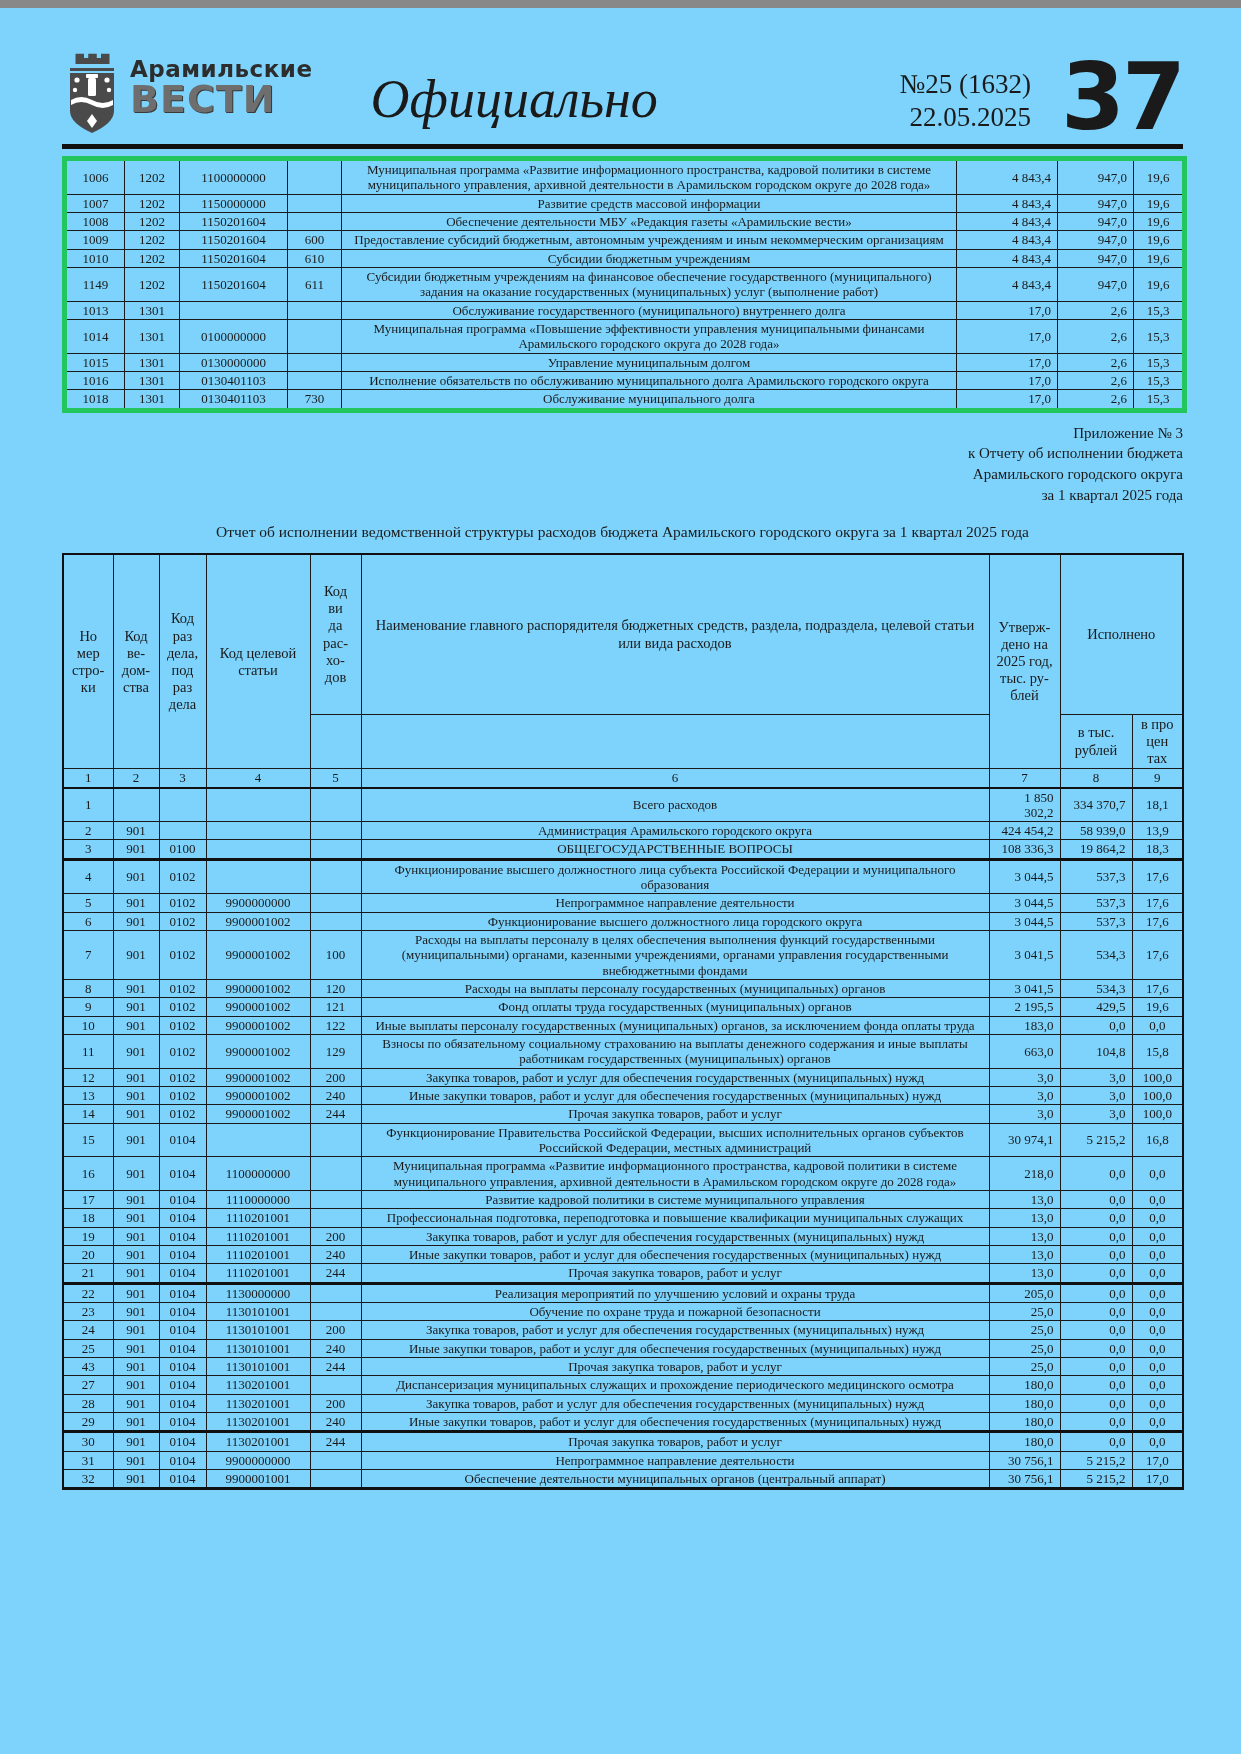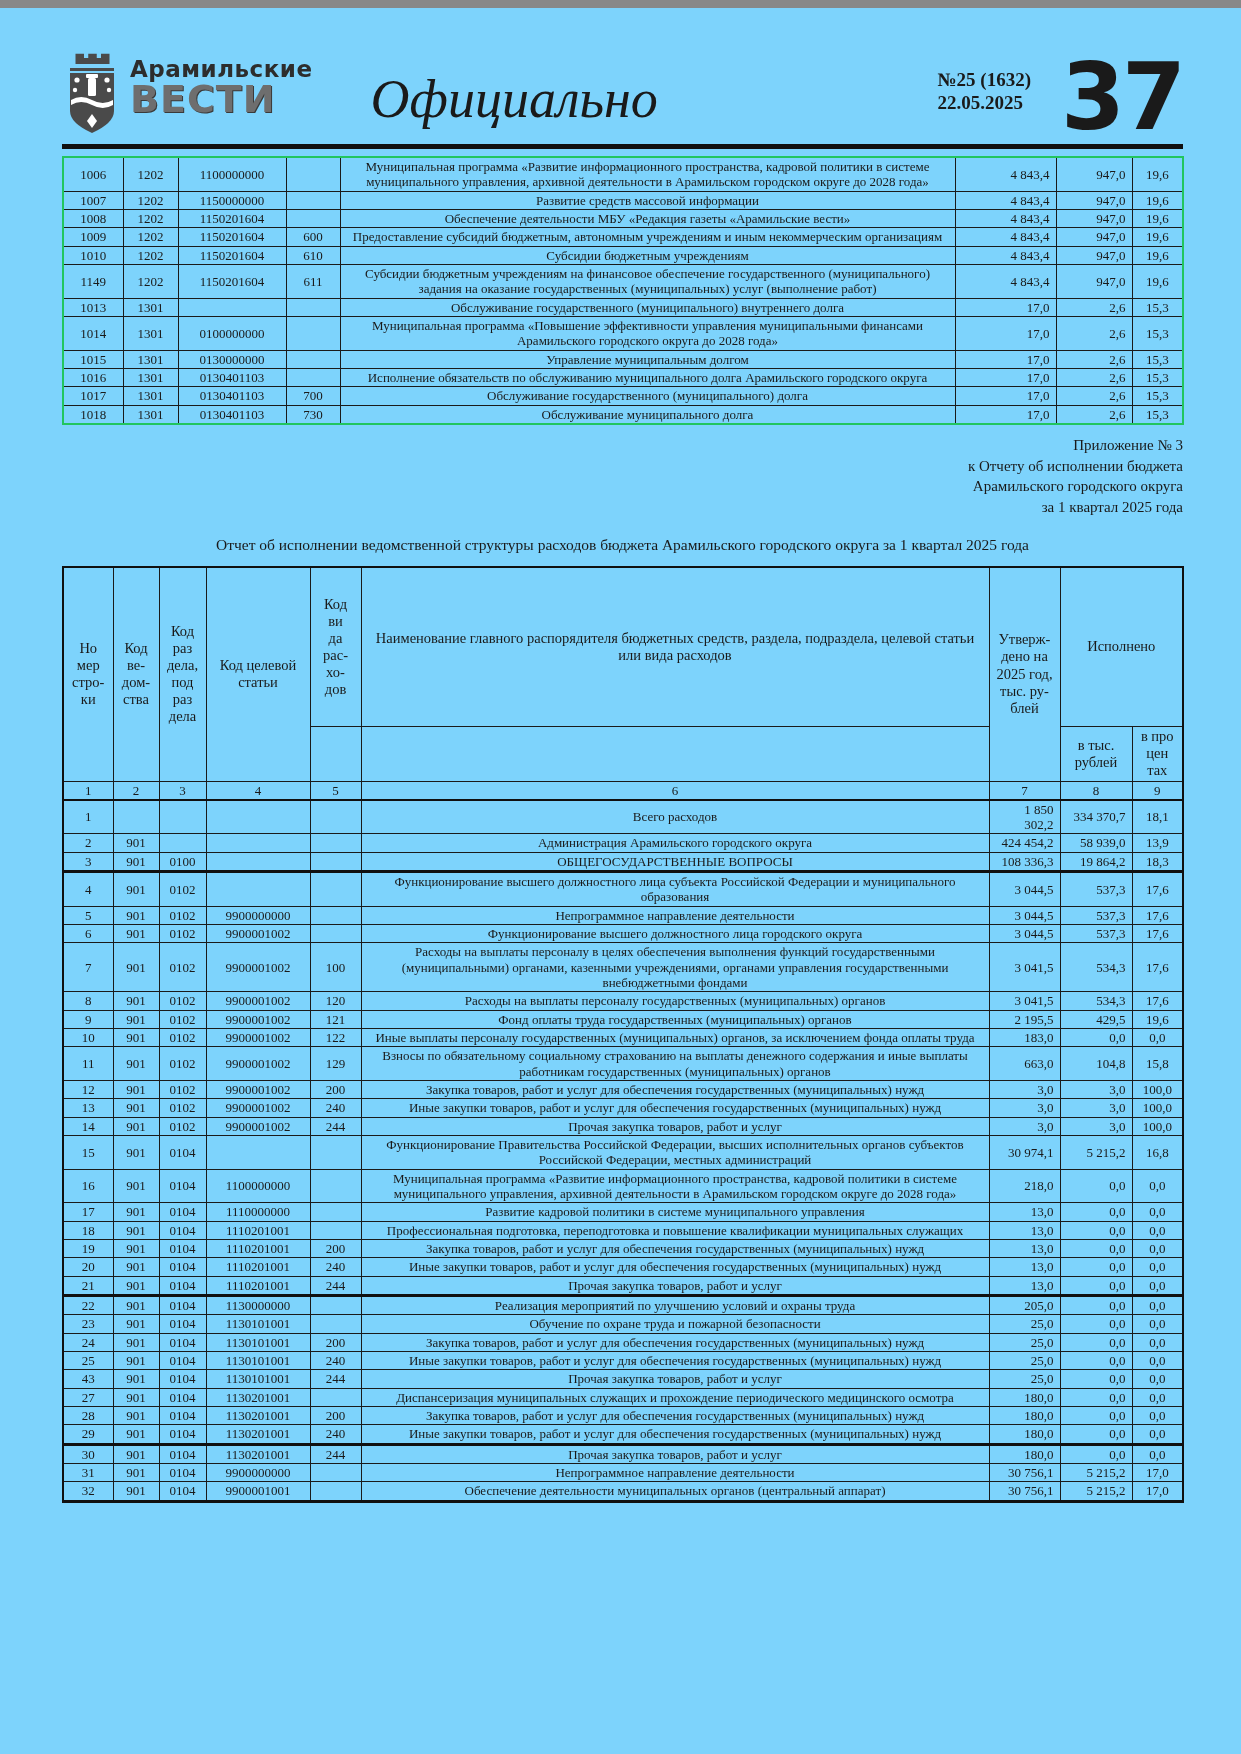--- a/index.html
+++ b/index.html
@@ -13,30 +13,30 @@
   .logo-wrap { display:flex; gap:8px; align-items:flex-start; }
   .coat { width:60px; height:84px; flex:0 0 auto; }
   .brand { margin-top:6px; }
   .brand-top { font-family:"DejaVu Sans", sans-serif; font-weight:bold; font-size:23px;
                color:#2d2d2d; letter-spacing:0.5px; line-height:1; }
   .brand-bottom { font-family:"DejaVu Sans", sans-serif; font-weight:bold; font-size:38px;
                   color:#6e6e6e; letter-spacing:1px; line-height:0.95;
                   text-shadow:1px 1px 0 #3a3a3a; }
   .section-title { font-size:54px; font-style:italic; margin-left:58px; margin-top:16px;
                    font-family:"Liberation Serif", serif; white-space:nowrap; }
-  .issue-block { margin-left:auto; font-size:19px; line-height:1.22; margin-top:16px;font-weight:bold; }
+  .issue-block { margin-left:auto; text-align:right; font-size:27px; line-height:1.22; margin-top:16px; }
   .page-num { font-family:"DejaVu Sans", sans-serif; font-weight:bold; font-size:92px;
               line-height:0.82; margin-left:30px; margin-top:8px; letter-spacing:-3px; }
   .header-rule { height:5px; background:#101010; margin-top:8px; }
 
   
   table { border-collapse:collapse; table-layout:fixed; width:1120px; }
   td { border:1px solid #1a1a1a; padding:1px 3px; font-size:13px; line-height:1.18;
        text-align:center; vertical-align:middle; word-wrap:break-word; }
-  #table1 { margin-top:7px; border:2px solid #22c55e; }
+  #table1 { margin-top:7px; border:5px solid #22c55e; }
   #table2 { border:2px solid #101010; border-bottom:3px solid #101010; }
 
   .col-approved, .col-executed { text-align:right; padding-right:6px; }
   .col-percent { text-align:center; }
 
   
   #table2 thead td { font-size:14.5px; white-space:pre-line; line-height:1.18; }
   #table2 tr.h-top { height:160px; }
   #table2 tr.h-sub { height:50px; }
   #table2 tr.h-num { height:18px; }
@@ -188,30 +188,20 @@
           <td class="col-approved">17,0</td>
           <td class="col-executed">2,6</td>
           <td class="col-percent">15,3</td>
         </tr>
         <tr>
           <td class="col-num">1016</td>
           <td class="col-razdel">1301</td>
           <td class="col-target">0130401103</td>
           <td class="col-vid"></td>
           <td class="col-name">Исполнение обязательств по обслуживанию муниципального долга Арамильского городского округа</td>
-          <td class="col-approved">17,0</td>
-          <td class="col-executed">2,6</td>
-          <td class="col-percent">15,3</td>
-        </tr>
-        <tr>
-          <td class="col-num">1017</td>
-          <td class="col-razdel">1301</td>
-          <td class="col-target">0130401103</td>
-          <td class="col-vid">700</td>
-          <td class="col-name">Обслуживание государственного (муниципального) долга</td>
           <td class="col-approved">17,0</td>
           <td class="col-executed">2,6</td>
           <td class="col-percent">15,3</td>
         </tr>
         <tr>
           <td class="col-num">1018</td>
           <td class="col-razdel">1301</td>
           <td class="col-target">0130401103</td>
           <td class="col-vid">730</td>
           <td class="col-name">Обслуживание муниципального долга</td>

